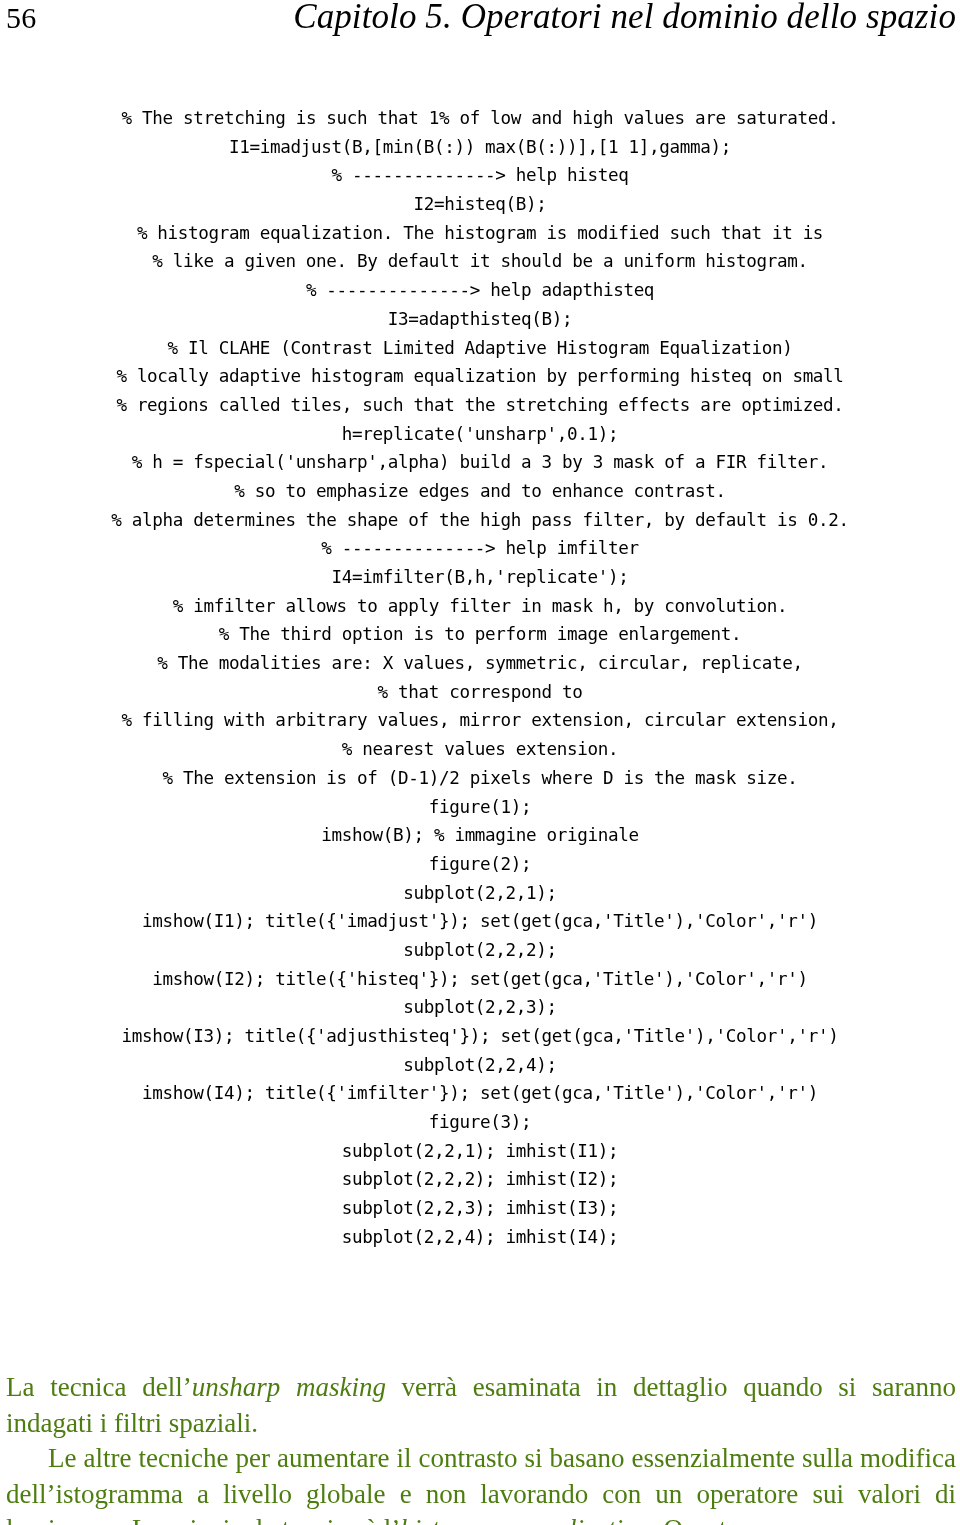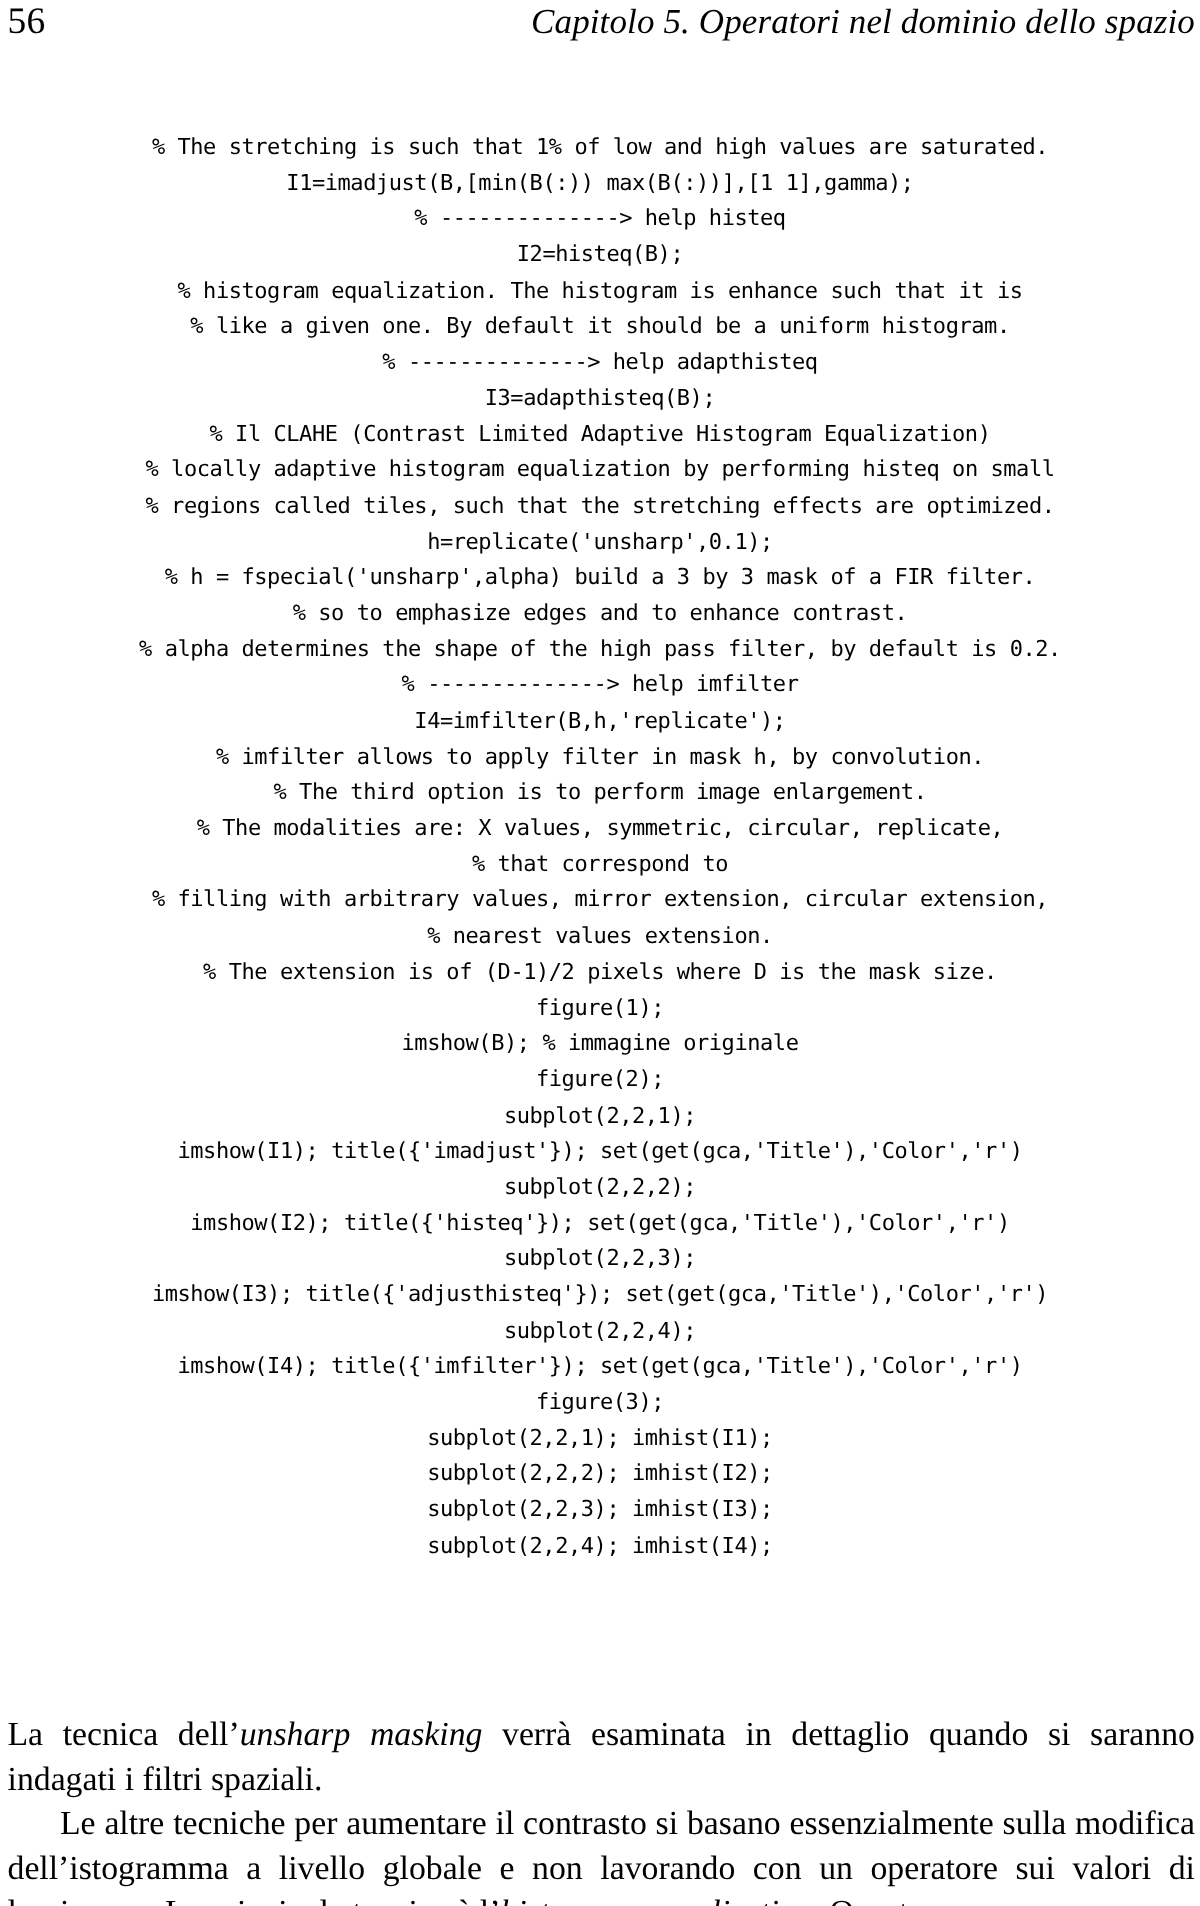--- a/index.html
+++ b/index.html
@@ -39,21 +39,21 @@
   }
   .folio {
     font-family: "Liberation Serif", "DejaVu Serif", serif;
     font-size: 30px;
     line-height: 34px;
     letter-spacing: 0.2px;
   }
   .head-title {
     font-family: "Liberation Serif", "DejaVu Serif", serif;
     font-style: italic;
-    font-size: 28px;
+    font-size: 35px;
     line-height: 34px;
     white-space: nowrap;
     letter-spacing: 0.1px;
   }
 
   
   .code-block {
     position: absolute;
     left: 8px;
     top: 104px;
@@ -73,21 +73,21 @@
   
   .prose {
     position: absolute;
     left: 6px;
     width: 950px;
     font-family: "Liberation Serif", "DejaVu Serif", serif;
     font-size: 27px;
     line-height: 35.5px;
     text-align: justify;
     text-justify: inter-word;
-    color: #000000;
+    color: #4d7c0f;
   }
   #para-1 { top: 1343px; }
   #para-2 { top: 1414px; }
   .indent { text-indent: 42px; }
   .it { font-style: italic; }
 
   
   .clip-bottom {
     max-height: 112px;
     overflow: hidden;
@@ -101,21 +101,21 @@
   <div class="running-head">
     <span class="folio">56</span>
     <span class="head-title">Capitolo 5.  Operatori nel dominio dello spazio</span>
   </div>
 
   <div class="code-block">
     <div class="code-line">% The stretching is such that 1% of low and high values are saturated.</div>
     <div class="code-line">I1=imadjust(B,[min(B(:)) max(B(:))],[1 1],gamma);</div>
     <div class="code-line">% --------------&gt; help histeq</div>
     <div class="code-line">I2=histeq(B);</div>
-    <div class="code-line">% histogram equalization. The histogram is enhance such that it is</div>
+    <div class="code-line">% histogram equalization. The histogram is modified such that it is</div>
     <div class="code-line">% like a given one. By default it should be a uniform histogram.</div>
     <div class="code-line">% --------------&gt; help adapthisteq</div>
     <div class="code-line">I3=adapthisteq(B);</div>
     <div class="code-line">% Il CLAHE (Contrast Limited Adaptive Histogram Equalization)</div>
     <div class="code-line">% locally adaptive histogram equalization by performing histeq on small</div>
     <div class="code-line">% regions called tiles, such that the stretching effects are optimized.</div>
     <div class="code-line">h=replicate('unsharp',0.1);</div>
     <div class="code-line">% h = fspecial('unsharp',alpha) build a 3 by 3 mask of a FIR filter.</div>
     <div class="code-line">% so to emphasize edges and to enhance contrast.</div>
     <div class="code-line">% alpha determines the shape of the high pass filter, by default is 0.2.</div>

